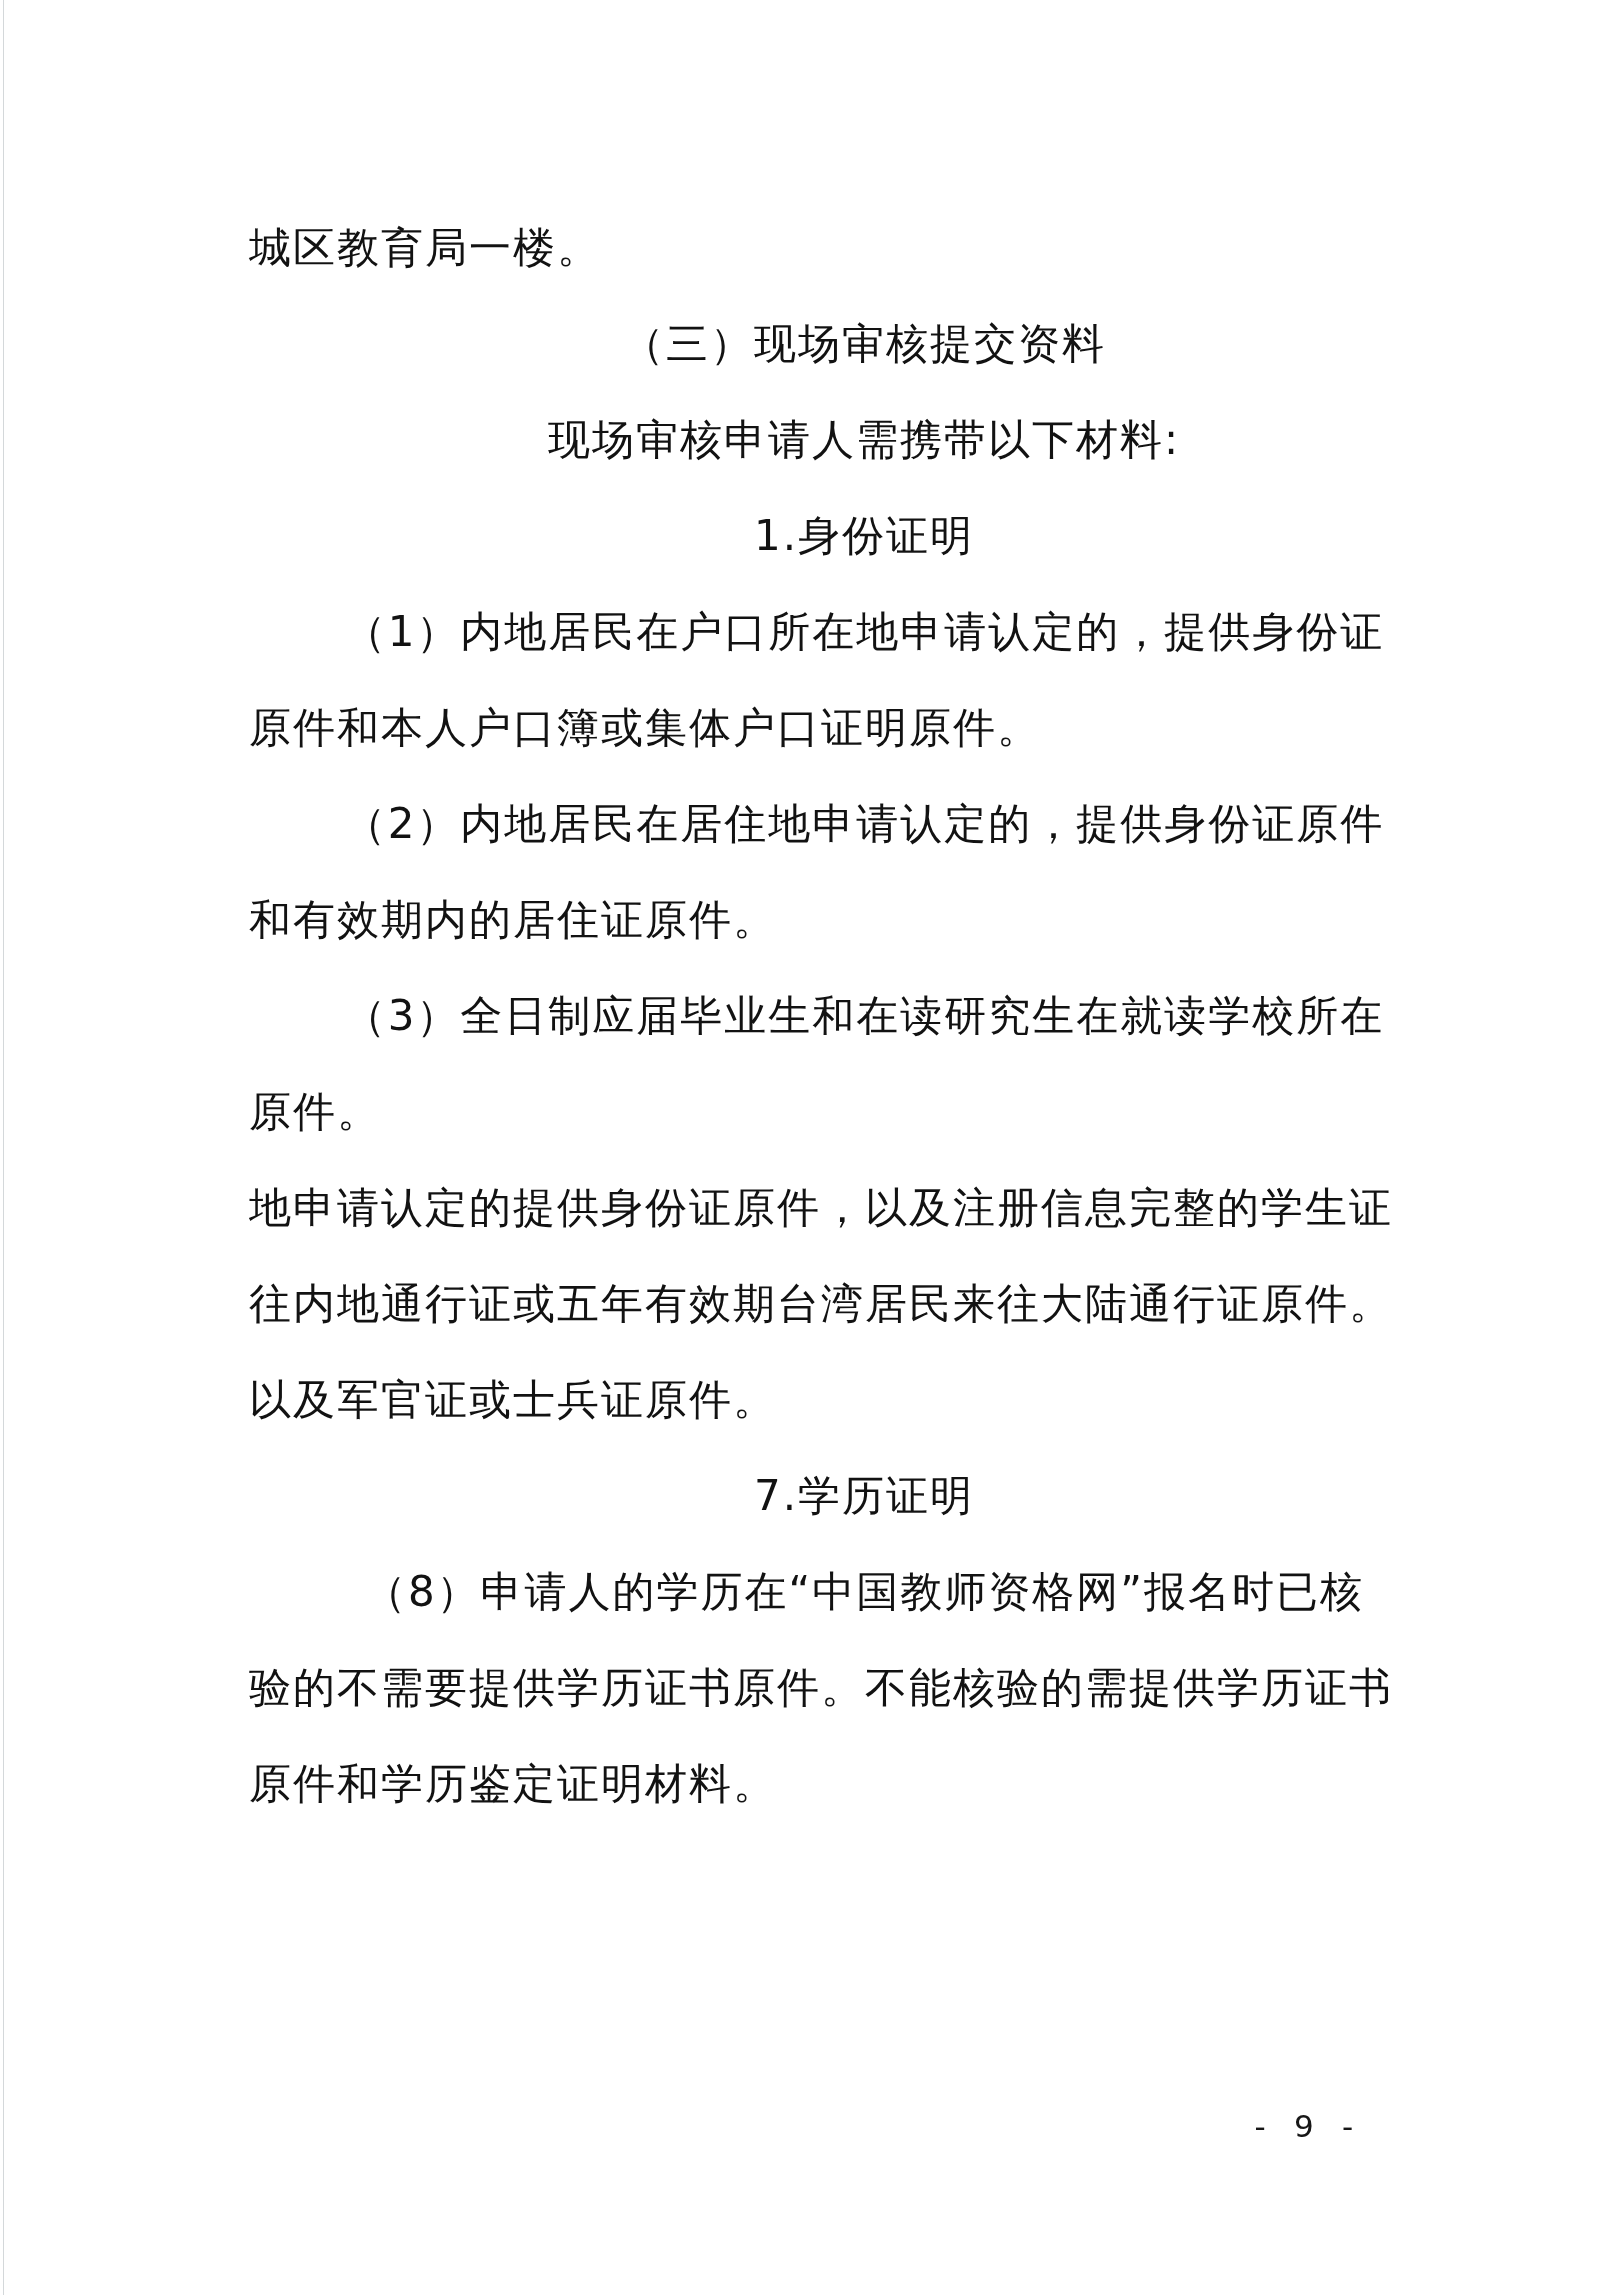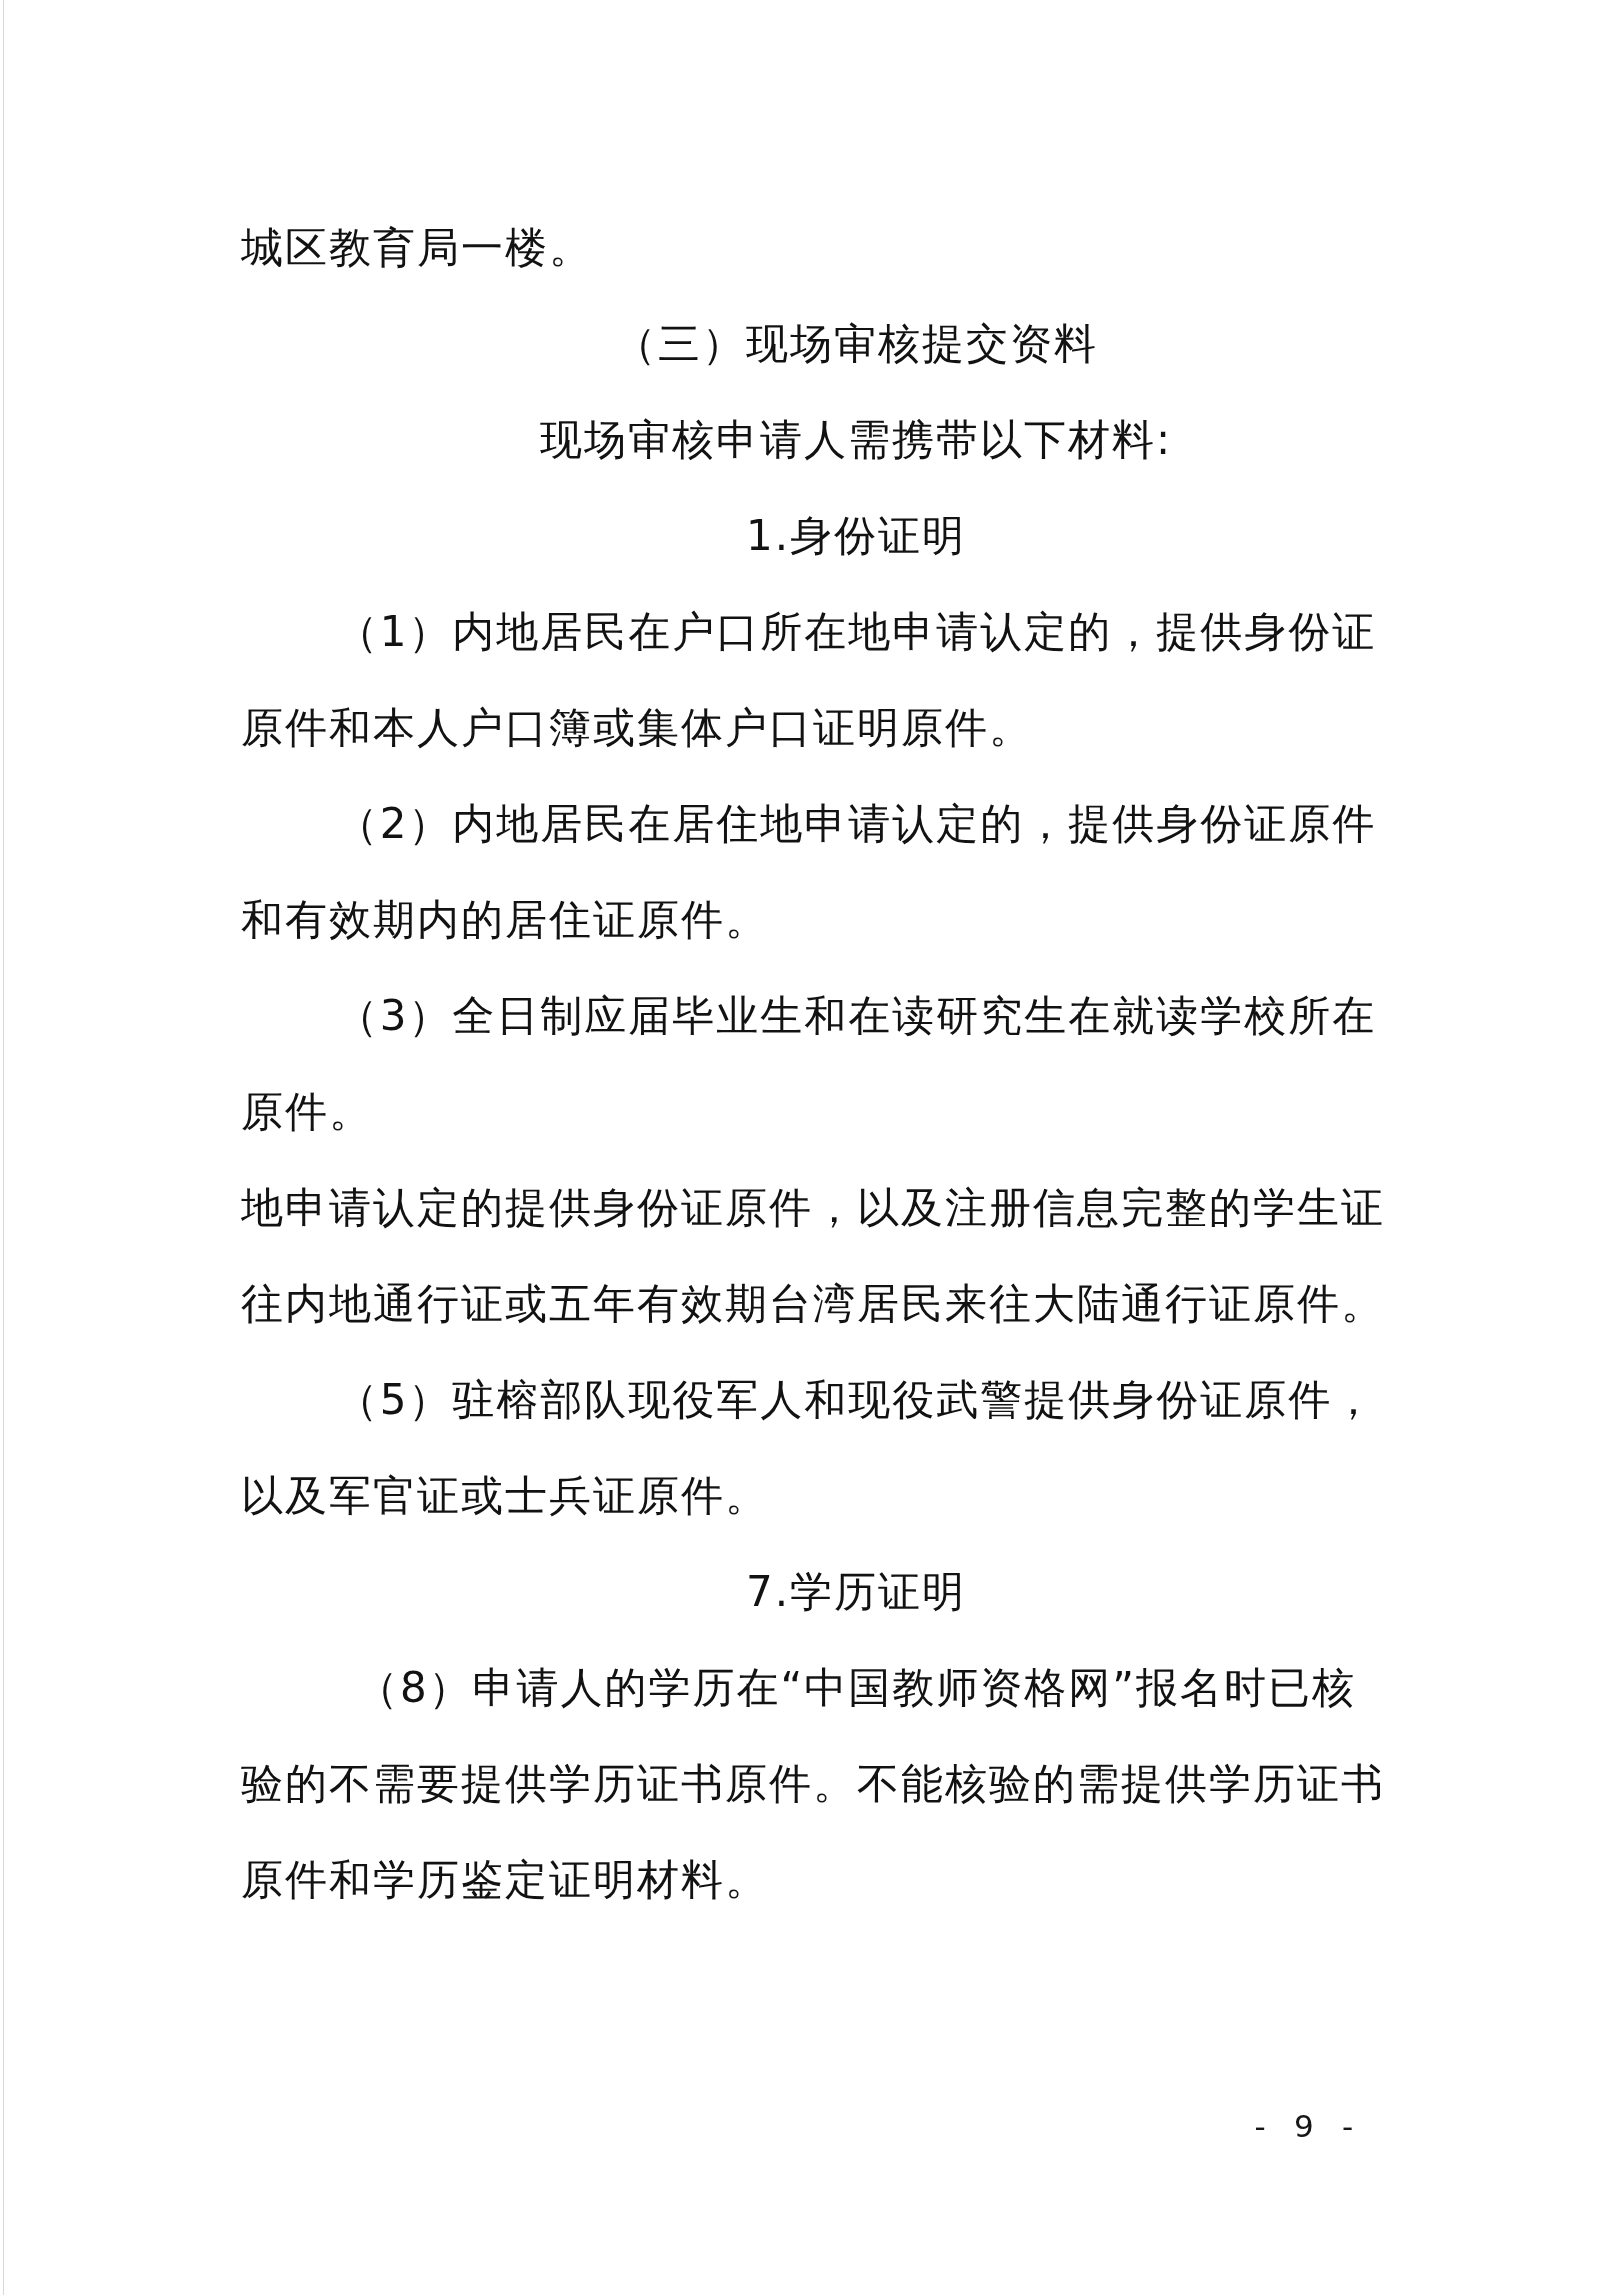--- a/index.html
+++ b/index.html
@@ -21,21 +21,21 @@
     position: absolute;
     left: 2.6px;
     top: 0;
     width: 1.3px;
     height: 2295px;
     background: #c6cbce;
     opacity: 0.75;
   }
   .content {
     position: absolute;
-    left: 241px;
+    left: 249px;
     top: 200px;
     width: 1144px;
   }
   .line {
     margin: 0;
     height: 96px;
     line-height: 96px;
     font-size: 42px;
     letter-spacing: 2px;
     white-space: nowrap;
@@ -74,21 +74,20 @@
     <p class="line indent">现场审核申请人需携带以下材料:</p>
     <p class="line indent">1.身份证明</p>
     <p class="line indent">（1）内地居民在户口所在地申请认定的，提供身份证</p>
     <p class="line">原件和本人户口簿或集体户口证明原件。</p>
     <p class="line indent">（2）内地居民在居住地申请认定的，提供身份证原件</p>
     <p class="line">和有效期内的居住证原件。</p>
     <p class="line indent">（3）全日制应届毕业生和在读研究生在就读学校所在</p>
     <p class="line">原件。</p>
     <p class="line">地申请认定的提供身份证原件，以及注册信息完整的学生证</p>
     <p class="line">往内地通行证或五年有效期台湾居民来往大陆通行证原件。</p>
-    <p class="line indent">（5）驻榕部队现役军人和现役武警提供身份证原件，</p>
     <p class="line">以及军官证或士兵证原件。</p>
     <p class="line indent">7.学历证明</p>
     <p class="line indent">（8）申请人的学历在“中国教师资格网”报名时已核</p>
     <p class="line">验的不需要提供学历证书原件。不能核验的需提供学历证书</p>
     <p class="line">原件和学历鉴定证明材料。</p>
   </main>
 
   <footer class="page-footer">
     <span class="page-number">- 9 -</span>
   </footer>

